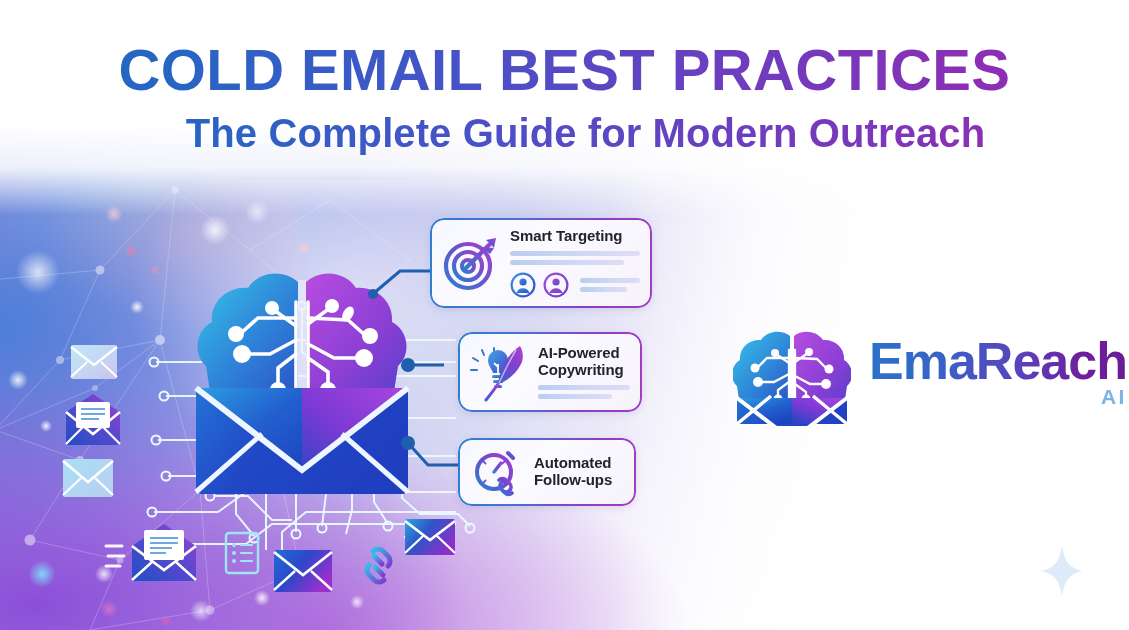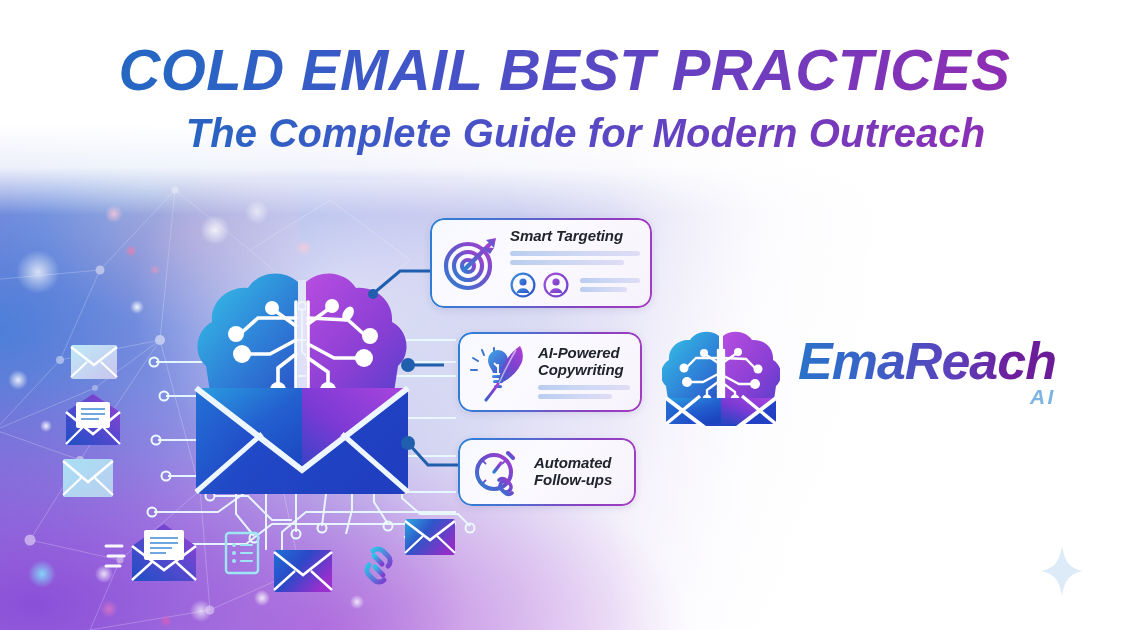--- a/index.html
+++ b/index.html
@@ -7,21 +7,20 @@
     width: 1129px; height: 630px;
     overflow: hidden;
     font-family: "Liberation Sans", sans-serif;
     background: #ffffff;
   }
   #canvas {
     position: relative;
     width: 1129px; height: 630px;
     overflow: hidden;
     background: #ffffff;
-    font-style: italic;
   }
 
   
   .bg-base {
     position: absolute; inset: 0;
     background:
       radial-gradient(ellipse 62% 58% at 3% 96%, #8b4fd8 0%, rgba(139,79,216,0) 62%),
       radial-gradient(ellipse 55% 50% at 28% 100%, #c07ce0 0%, rgba(192,124,224,0) 60%),
       radial-gradient(ellipse 46% 62% at 0% 52%, #4d7fd8 0%, rgba(77,127,216,0) 62%),
       radial-gradient(ellipse 40% 44% at 13% 30%, #9ec2ea 0%, rgba(158,194,234,0) 66%),
@@ -99,21 +98,21 @@
   .sk-line { height: 5px; border-radius: 3px; background: linear-gradient(90deg, #b9cdf0 0%, #cfd8f4 55%, #dfdcf6 100%); }
 
   #card-targeting { left: 430px; top: 218px; width: 222px; height: 90px; }
   #card-copy      { left: 458px; top: 332px; width: 184px; height: 80px; }
   #card-follow    { left: 458px; top: 438px; width: 178px; height: 68px; }
 
   .avatar-row { display: flex; align-items: center; gap: 7px; margin-top: 7px; }
   .mini-lines { display: flex; flex-direction: column; gap: 4px; flex: 1 1 auto; margin-left: 4px; }
 
   
-  .logo { position: absolute; left: 662px; top: 328px; z-index: 35; display: flex; align-items: center; }
+  .logo { position: absolute; left: 733px; top: 328px; z-index: 35; display: flex; align-items: center; }
   .logo-mark { flex: 0 0 auto; }
   .logo-text { margin-left: 18px; position: relative; top: -4px; }
   .logo-word {
     font-size: 52px; font-weight: 700; letter-spacing: -1px; line-height: .94;
     background: linear-gradient(90deg, #2b72c9 0%, #3565c8 24%, #5a43bd 58%, #6d1f9e 82%, #6b1b96 100%);
     -webkit-background-clip: text; background-clip: text;
     -webkit-text-fill-color: transparent; color: transparent;
     white-space: nowrap;
   }
   .logo-sub {

